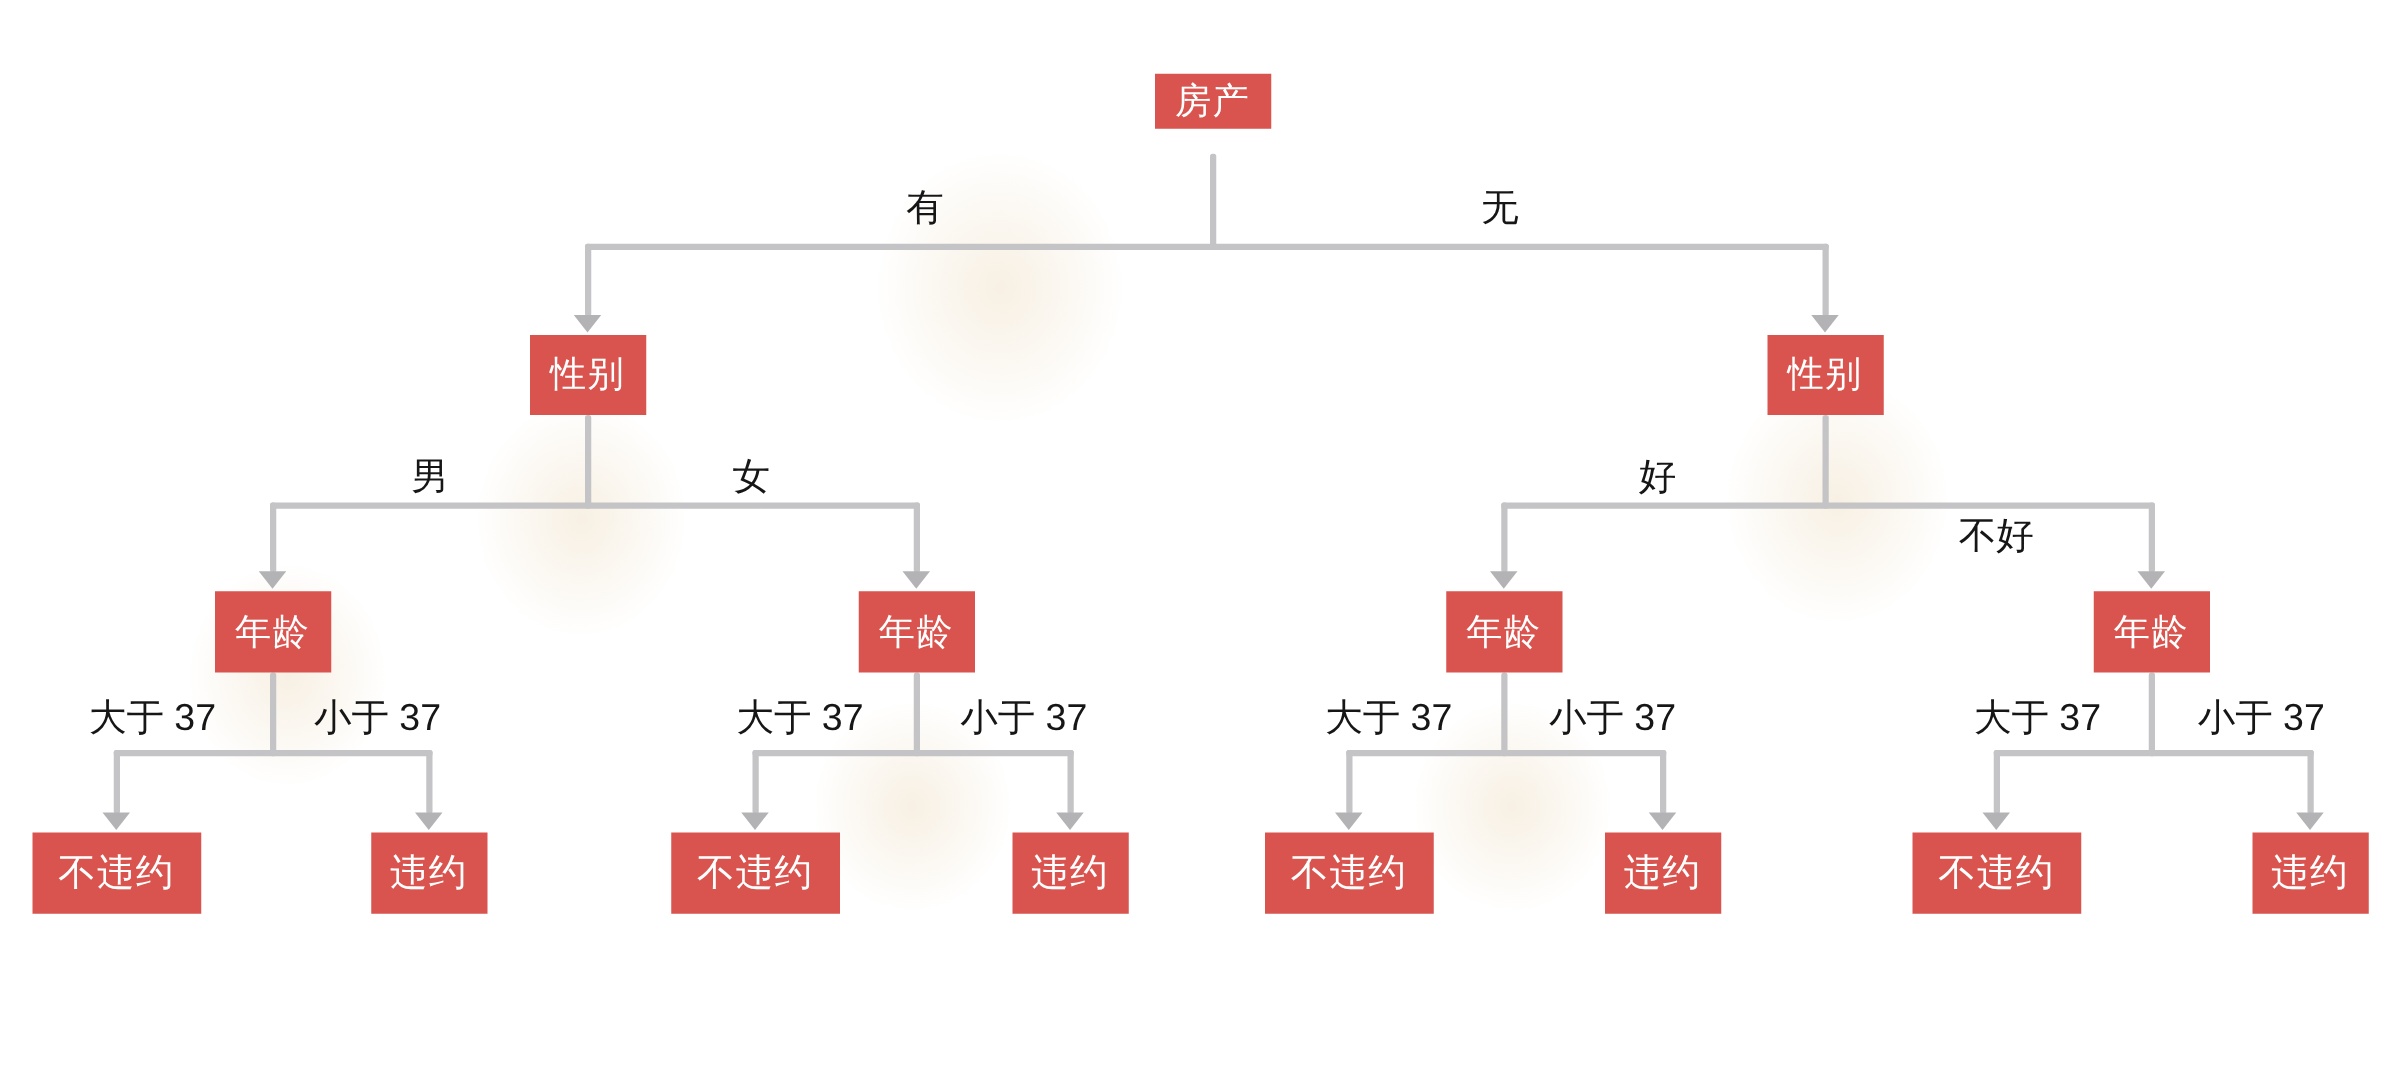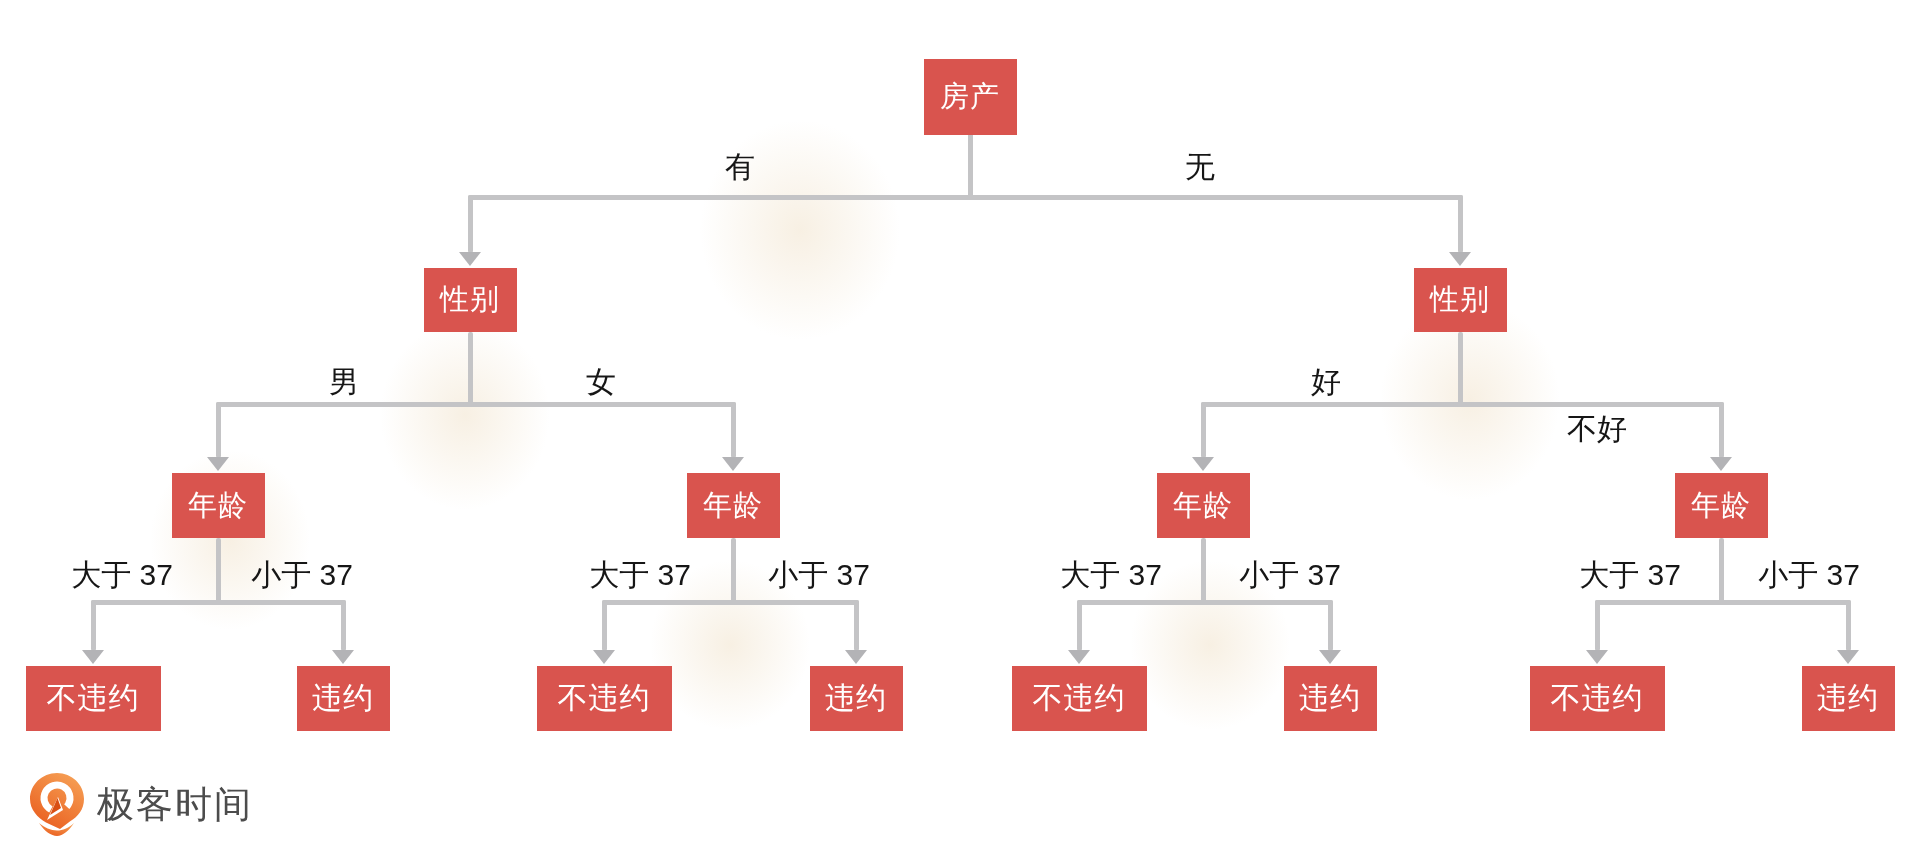--- a/index.html
+++ b/index.html
@@ -100,53 +100,33 @@
 
   <div class="elabel" style="left:122px;top:554px;">大于 37</div>
   <div class="elabel" style="left:302px;top:554px;">小于 37</div>
   <div class="elabel" style="left:640px;top:554px;">大于 37</div>
   <div class="elabel" style="left:819px;top:554px;">小于 37</div>
   <div class="elabel" style="left:1111px;top:554px;">大于 37</div>
   <div class="elabel" style="left:1290px;top:554px;">小于 37</div>
   <div class="elabel" style="left:1630px;top:554px;">大于 37</div>
   <div class="elabel" style="left:1809px;top:554px;">小于 37</div>
 
-  <div class="node" style="left:923.5px;top:59px;width:93px;height:76px;">房产</div>
+  <div class="node" style="left:923.5px;top:59px;width:93px;height:44px;">房产</div>
 
   <div class="node" style="left:423.5px;top:268px;width:93px;height:64px;">性别</div>
   <div class="node" style="left:1413.5px;top:268px;width:93px;height:64px;">性别</div>
 
   <div class="node" style="left:171.5px;top:473px;width:93px;height:65px;">年龄</div>
   <div class="node" style="left:686.5px;top:473px;width:93px;height:65px;">年龄</div>
   <div class="node" style="left:1156.5px;top:473px;width:93px;height:65px;">年龄</div>
   <div class="node" style="left:1674.5px;top:473px;width:93px;height:65px;">年龄</div>
 
   <div class="node leaf" style="left:25.5px;top:666px;width:135px;height:65px;">不违约</div>
   <div class="node leaf" style="left:296.5px;top:666px;width:93px;height:65px;">违约</div>
   <div class="node leaf" style="left:536.5px;top:666px;width:135px;height:65px;">不违约</div>
   <div class="node leaf" style="left:809.5px;top:666px;width:93px;height:65px;">违约</div>
   <div class="node leaf" style="left:1011.5px;top:666px;width:135px;height:65px;">不违约</div>
   <div class="node leaf" style="left:1283.5px;top:666px;width:93px;height:65px;">违约</div>
   <div class="node leaf" style="left:1529.5px;top:666px;width:135px;height:65px;">不违约</div>
   <div class="node leaf" style="left:1801.5px;top:666px;width:93px;height:65px;">违约</div>
 
-  <div class="logo">
-    <svg width="54" height="64" viewBox="0 0 54 64">
-      <defs>
-        <linearGradient id="lg" x1="0.8" y1="0" x2="0.2" y2="1">
-          <stop offset="0" stop-color="#f6a055"></stop>
-          <stop offset="1" stop-color="#e95d1e"></stop>
-        </linearGradient>
-      </defs>
-
-      <path d="M27 0 C41.9 0 54 11.6 54 26 C54 36.5 48 43.5 40.5 48 L30 56 L16 49.5 C7.5 44.5 0 36.5 0 26 C0 11.6 12.1 0 27 0 Z" fill="url(#lg)"></path>
-
-      <path d="M9 50 C15 59 21 62.5 27 63 C33 62.5 39 58 44 50 C38 55.5 33 57.5 27 57.5 C21 57.5 14 54.5 9 50 Z" fill="url(#lg)"></path>
-
-      <circle cx="27" cy="25" r="13" fill="none" stroke="#ffffff" stroke-width="7" stroke-dasharray="64 18" transform="rotate(118 27 25)"></circle>
-
-      <path d="M28 24 L17 47 L33 37 Z" fill="#ffffff"></path>
-      <path d="M27.5 25 L20 42 L31 35 Z" fill="#d94f13"></path>
-    </svg>
-    <span class="logo-text">极客时间</span>
-  </div>
 
 </div>
 
 </body></html>

